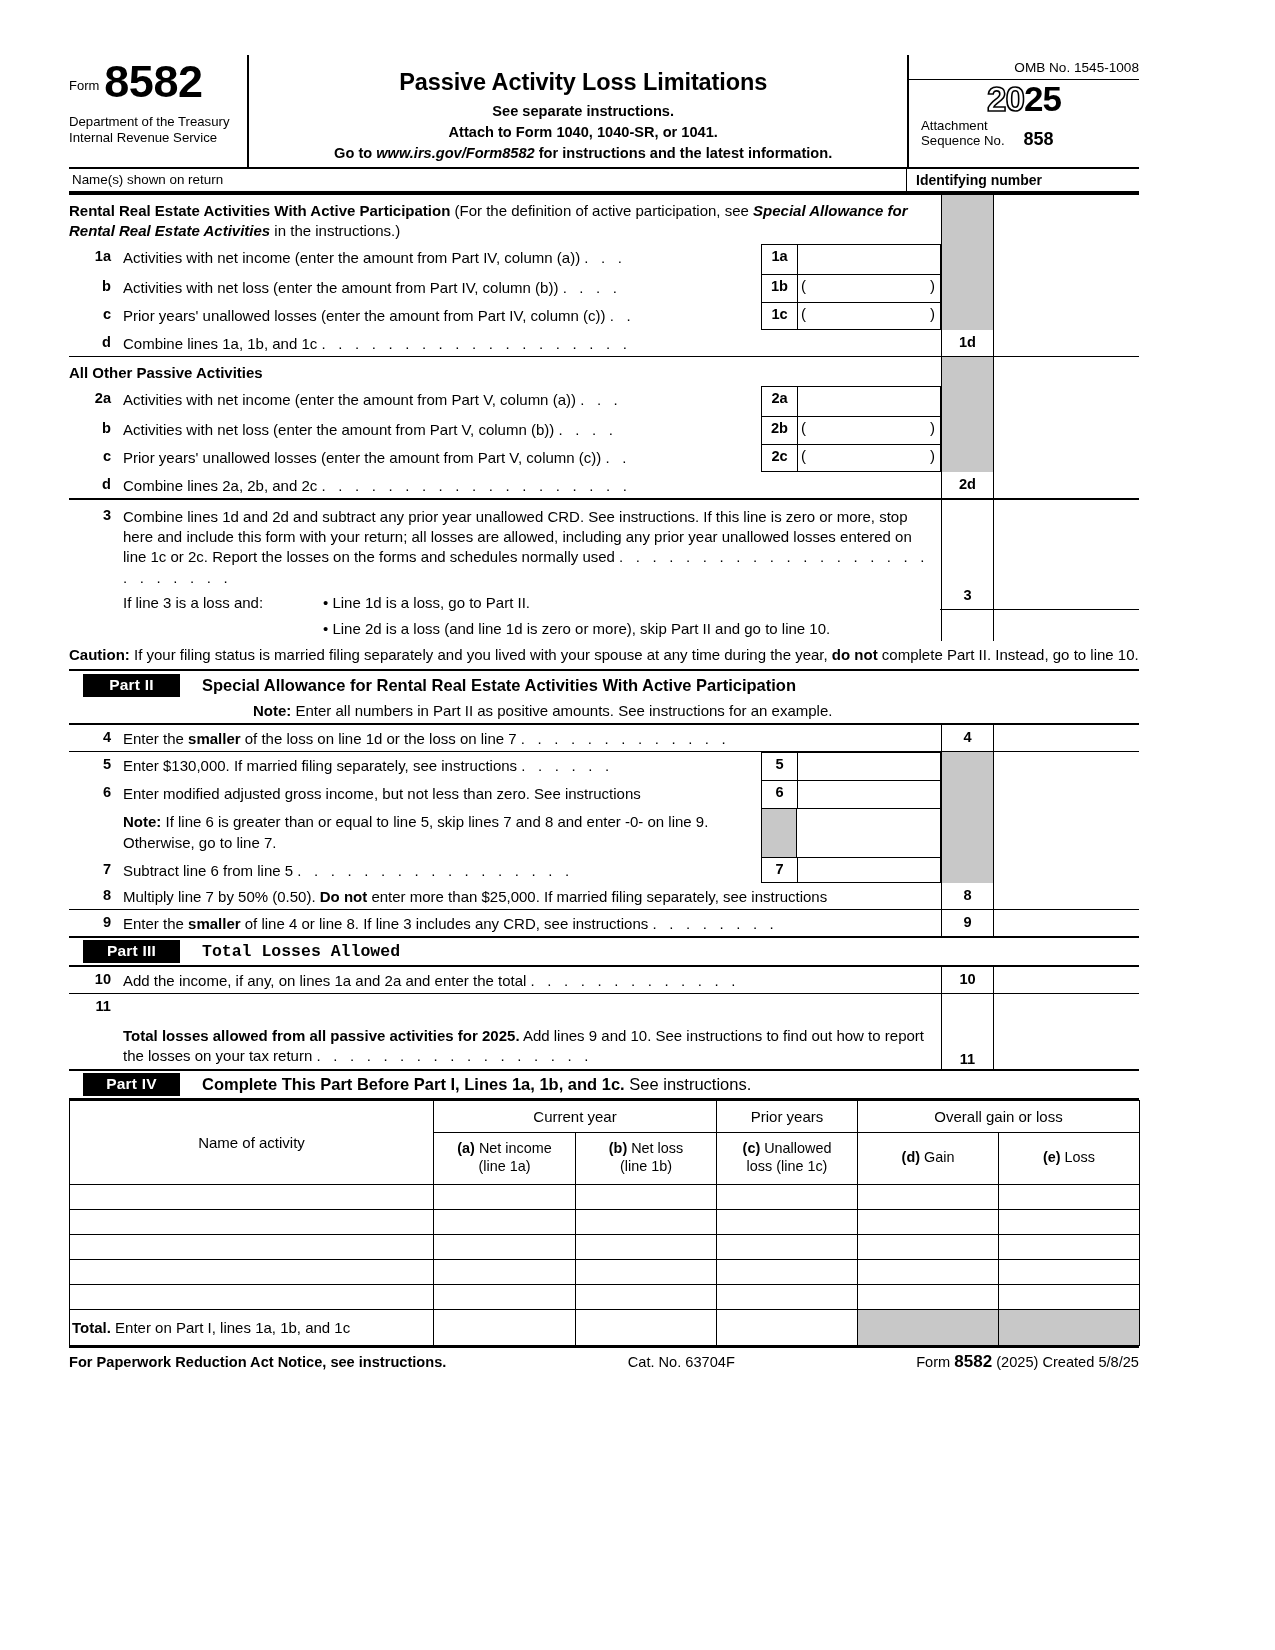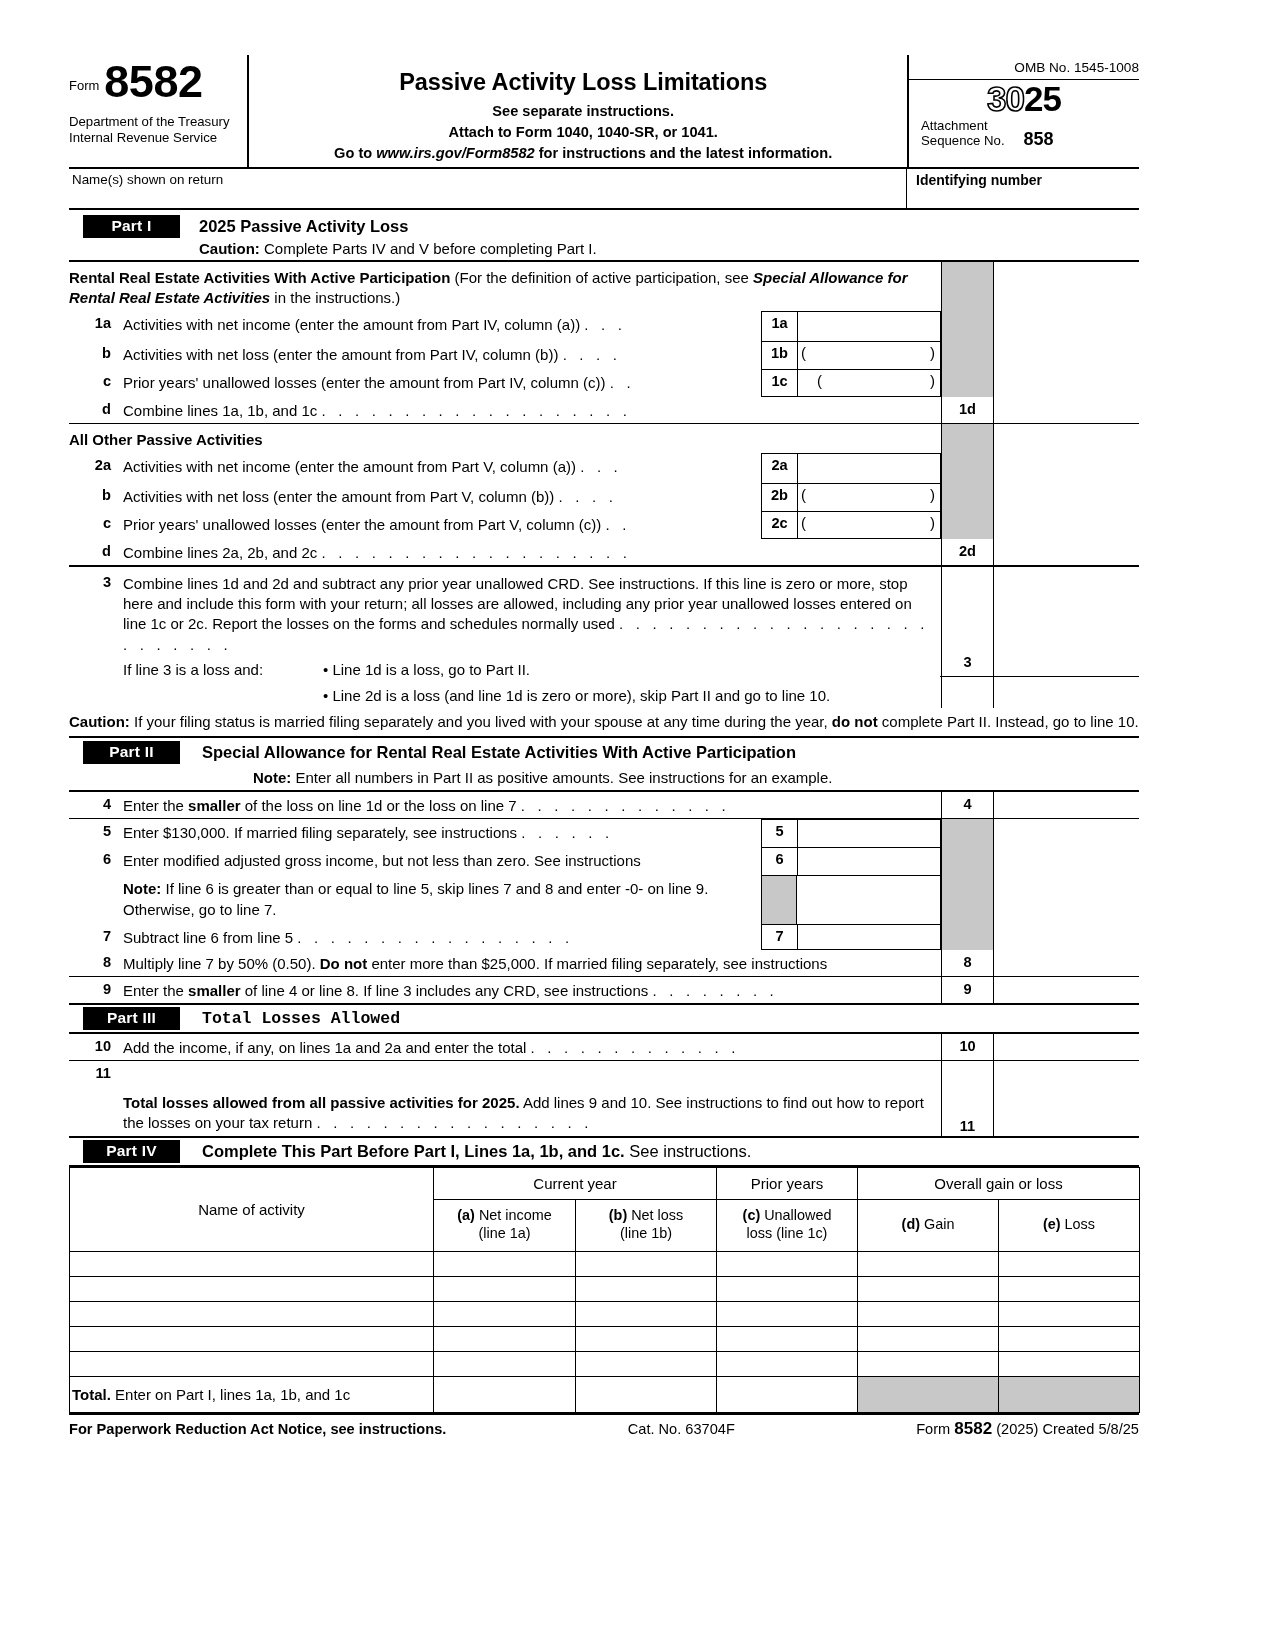--- a/index.html
+++ b/index.html
@@ -31,21 +31,21 @@
   .ital { font-style:italic; }
   .hdr-right { width:232px; border-left:2.4px solid #000; }
   .omb { text-align:right; font-size:13.6px; padding:5px 0 4px 0; border-bottom:1.6px solid #000; }
   .yearbox { text-align:center; padding:1px 0 0 0; }
   .yr { font-size:35px; font-weight:bold; line-height:1.02; letter-spacing:-1px; }
   .yr .hollow { color:#fff; -webkit-text-stroke:1.6px #000; }
   .attach { font-size:13.2px; line-height:1.16; padding:1px 0 5px 12px; text-align:left; display:flex; align-items:flex-end; }
   .attach .seqno { font-size:18px; font-weight:bold; margin-left:19px; line-height:1; }
 
   
-  .namerow { display:flex; border-bottom:2.4px solid #000; height:41px;justify-content:flex-end; }
+  .namerow { display:flex; border-bottom:2.4px solid #000; height:24px;justify-content:flex-end; }
   .namerow .c1 { flex:1; border-right:1.6px solid #000; padding:3px 0 0 3px; font-size:13.4px; }
   .namerow .c2 { width:232px; padding:3px 0 0 9px; font-size:14px; font-weight:bold; }
 
   
   .partband { display:flex; align-items:flex-start; }
   .parttag {
     background:#000; color:#fff; font-weight:bold; font-size:15.5px;
     padding:2px 0 3px 0; width:97px; text-align:center; margin-left:14px;
     letter-spacing:0.2px;
   }
@@ -116,44 +116,37 @@
     <div class="vrule"></div>
     <div class="hdr-mid">
       <div class="title-main">Passive Activity Loss Limitations</div>
       <div class="sub1">See separate instructions.</div>
       <div class="sub2">Attach to Form 1040, 1040-SR, or 1041.</div>
       <div class="sub3"><span>Go to </span><span class="ital">www.irs.gov/Form8582</span><span> for instructions and the latest information.</span></div>
     </div>
     <div class="hdr-right">
       <div class="omb">OMB No. 1545-1008</div>
       <div class="yearbox">
-        <div class="yr"><span class="hollow">30</span><span>25</span></div>
+        <div class="yr"><span class="hollow">20</span><span>25</span></div>
         <div class="attach">
           <div>
             <div>Attachment</div>
             <div>Sequence No.</div>
           </div>
           <span class="seqno">858</span>
         </div>
       </div>
     </div>
   </div>
 
   <div class="namerow">
     <div class="c1"><span>Name(s) shown on return</span></div>
     <div class="c2"><span>Identifying number</span></div>
   </div>
 
-  <div class="partband" style="padding-top:5px;">
-    <div class="parttag">Part I</div>
-    <div>
-      <div class="parttitle">2025 Passive Activity Loss</div>
-      <div style="padding-left:19px;padding-top:4px;padding-bottom:3px;font-size:15px;"><span class="b">Caution:</span><span> Complete Parts IV and V before completing Part I.</span></div>
-    </div>
-  </div>
   <div class="hr-thick"></div>
 
   <div class="row">
     <div style="flex:1;" class="secthead">
       <span class="b">Rental Real Estate Activities With Active Participation</span><span> (For the definition of active participation, see </span><span class="bi">Special Allowance for Rental Real Estate Activities</span><span> in the instructions.)</span>
     </div>
     <div class="greycol"></div>
     <div class="anscol"></div>
   </div>
 
@@ -178,21 +171,21 @@
             <span class="paren-r">)</span>
           </div>
     </div>
     <div class="greycol"></div>
     <div class="anscol"></div>
   </div>
 
   <div class="row" style="height:28px;">
     <div class="lnum">c</div>
     <div class="ltext"><span>Prior years' unallowed losses (enter the amount from Part IV, column (c))</span> <span class="dots">.   .</span></div>
-    <div class="midbox" style="border-top:1.6px solid #000;border-bottom:1.6px solid #000;gap:16px;">
+    <div class="midbox" style="border-top:1.6px solid #000;border-bottom:1.6px solid #000;">
       <div class="mtag">1c</div>
       <div class="mval">
             <span class="paren-l">(</span>
             <span class="paren-r">)</span>
           </div>
     </div>
     <div class="greycol"></div>
     <div class="anscol"></div>
   </div>
 

